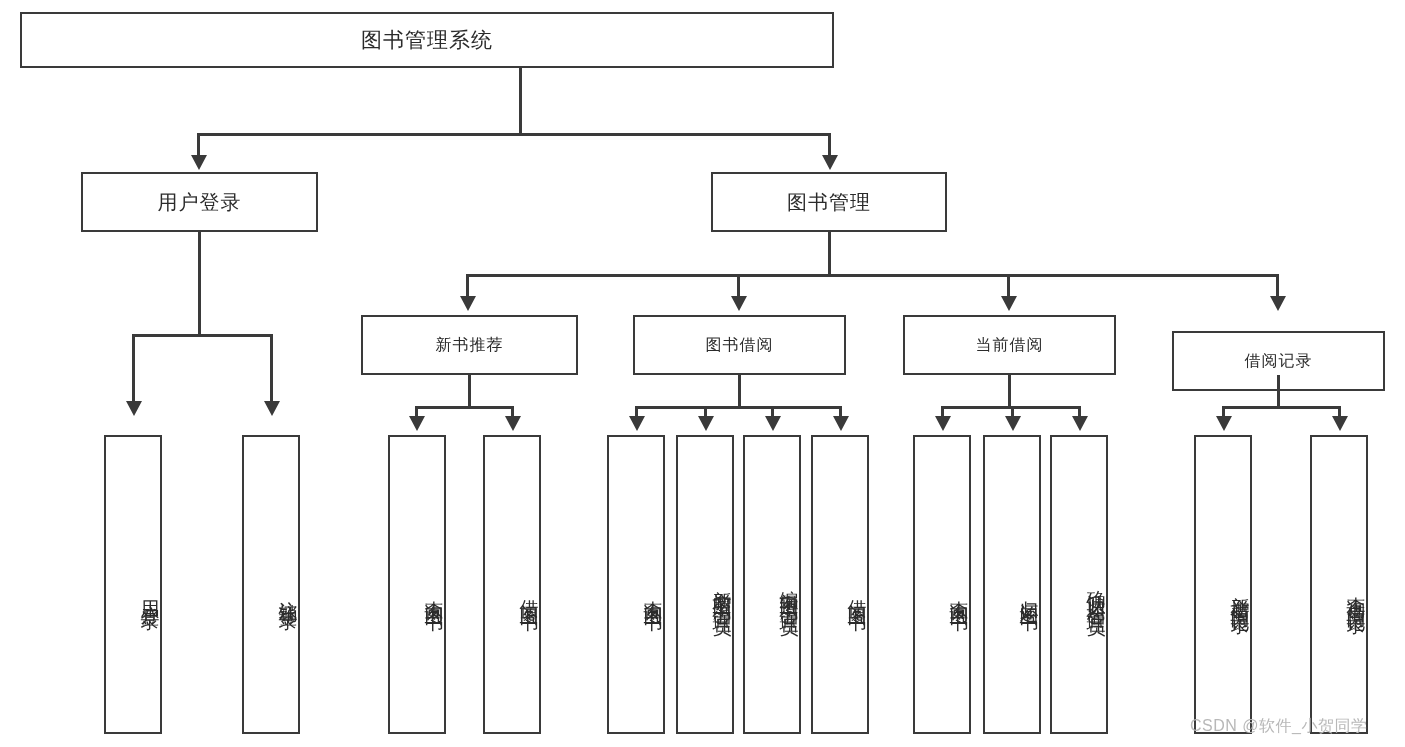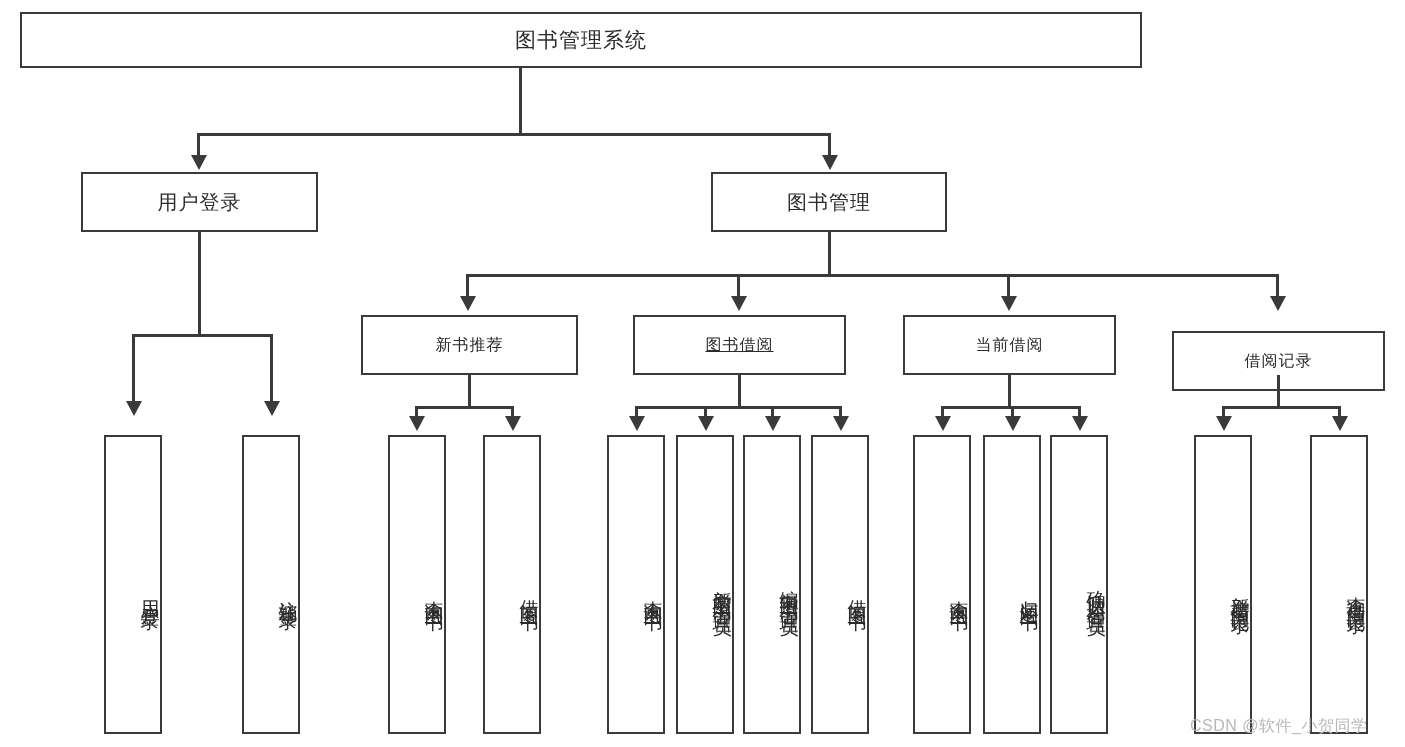--- a/index.html
+++ b/index.html
@@ -57,21 +57,21 @@
     font-size:16px;
     white-space:nowrap;
     letter-spacing:0.5px;
   }
 </style>
 </head>
 <body>
 
 <div id="diagram">
 
-  <div class="node root" style="left:20px;top:12px;width:1122px;height:56px;">
+  <div class="node root" style="left:20px;top:12px;width:814px;height:56px;">
     <span class="node-label">图书管理系统</span>
   </div>
 
   <div class="ln v" style="left:519px;top:68px;height:66px;"></div>
   <div class="ln h" style="left:197px;top:133px;width:634px;"></div>
   <div class="ln v" style="left:197px;top:133px;height:25px;"></div>
   <div class="arrow" style="left:191px;top:155px;"></div>
   <div class="ln v" style="left:828px;top:133px;height:25px;"></div>
   <div class="arrow" style="left:822px;top:155px;"></div>
 
@@ -97,21 +97,21 @@
   <div class="ln v" style="left:737px;top:274px;height:25px;"></div>
   <div class="arrow" style="left:731px;top:296px;"></div>
   <div class="ln v" style="left:1007px;top:274px;height:25px;"></div>
   <div class="arrow" style="left:1001px;top:296px;"></div>
   <div class="ln v" style="left:1276px;top:274px;height:25px;"></div>
   <div class="arrow" style="left:1270px;top:296px;"></div>
 
   <div class="node lvl2" style="left:361px;top:315px;width:217px;height:60px;">
     <span class="node-label">新书推荐</span>
   </div>
-  <div class="node lvl2" style="left:633px;top:315px;width:213px;height:60px;text-decoration:underline;">
+  <div class="node lvl2" style="left:633px;top:315px;width:213px;height:60px;">
     <span class="node-label">图书借阅</span>
   </div>
   <div class="node lvl2" style="left:903px;top:315px;width:213px;height:60px;text-align:right;">
     <span class="node-label">当前借阅</span>
   </div>
   <div class="node lvl2" style="left:1172px;top:315px;width:213px;height:60px;margin-top:16px;">
     <span class="node-label">借阅记录</span>
   </div>
 
   <div class="ln v" style="left:468px;top:375px;height:33px;"></div>

